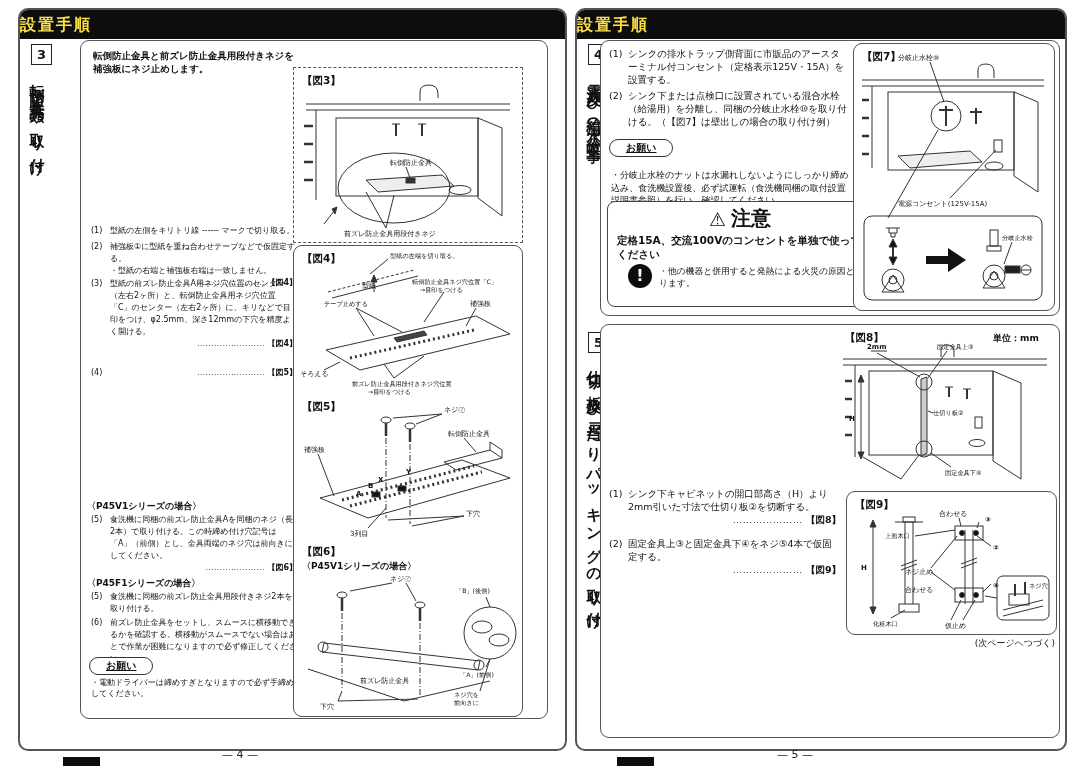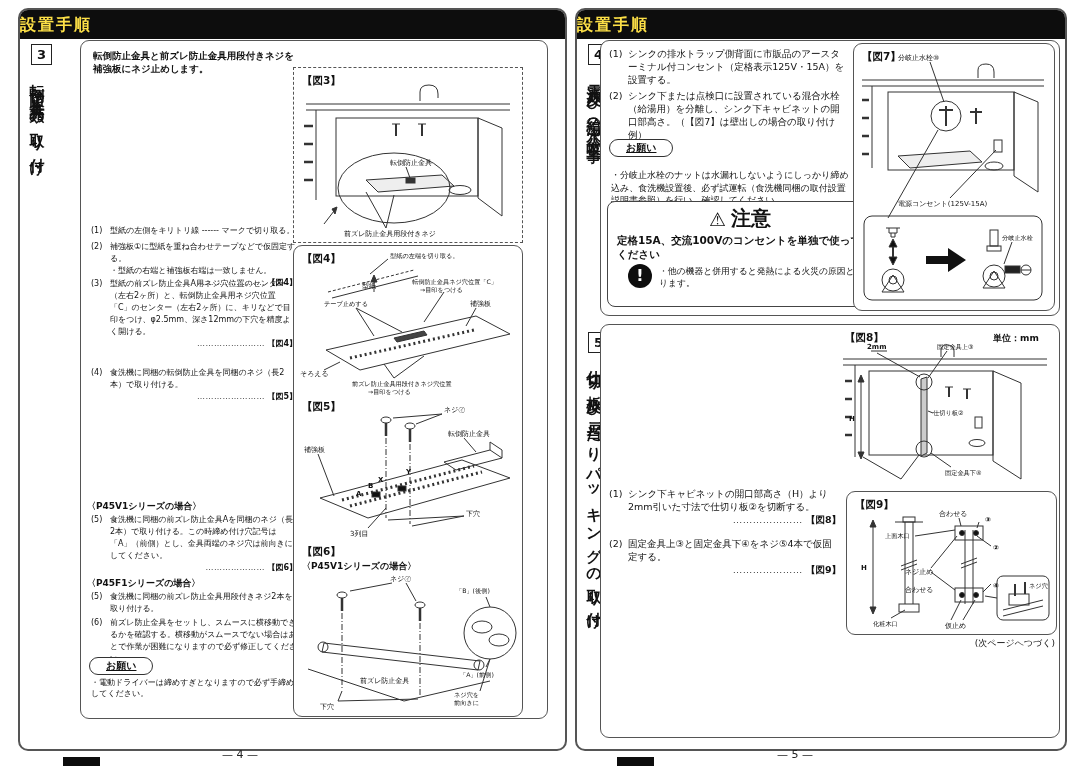--- a/index.html
+++ b/index.html
@@ -80,21 +80,20 @@
       <div class="item" style="left:10px;top:237px;width:206px">
         <span class="inum">(3)</span>
         <span class="itxt">
           <span class="block">型紙の前ズレ防止金具A用ネジ穴位置のセンター（左右2ヶ所）と、転倒防止金具用ネジ穴位置「C」のセンター（左右2ヶ所）に、キリなどで目印をつけ、φ2.5mm、深さ12mmの下穴を精度よく開ける。</span>
           <span class="refline"><span class="leader">……………………</span> <span class="figref">【図4】</span></span>
         </span>
       </div>
       <div class="item" style="left:10px;top:326px;width:206px">
         <span class="inum">(4)</span>
         <span class="itxt">
-          <span class="block">食洗機に同梱の転倒防止金具を同梱のネジ（長2本）で取り付ける。</span>
           <span class="refline"><span class="leader">……………………</span> <span class="figref">【図5】</span></span>
         </span>
       </div>
 
       <div class="series" style="left:6px;top:459px">〈P45V1シリーズの場合〉</div>
       <div class="item" style="left:10px;top:473px;width:206px">
         <span class="inum">(5)</span>
         <span class="itxt">
           <span class="block">食洗機に同梱の前ズレ防止金具Aを同梱のネジ（長2本）で取り付ける。この時締め付け穴記号は「A」（前側）とし、金具両端のネジ穴は前向きにしてください。</span>
           <span class="refline"><span class="leader">…………………</span> <span class="figref">【図6】</span></span>
@@ -262,21 +261,21 @@
     <div class="cbox" style="left:23px;top:30px;width:458px;height:274px">
       <div class="item itemR" style="left:8px;top:6px;width:240px">
         <span class="inum">(1)</span>
         <span class="itxt">
             <span class="block">シンクの排水トラップ側背面に市販品のアースターミナル付コンセント（定格表示125V・15A）を設置する。</span>
           </span>
       </div>
       <div class="item itemR" style="left:8px;top:48px;width:240px">
         <span class="inum">(2)</span>
         <span class="itxt">
-            <span class="block">シンク下または点検口に設置されている混合水栓（給湯用）を分離し、シンク下キャビネットの開口部高さ。（【図7】は壁出しの場合の取り付け例）</span>
+            <span class="block">シンク下または点検口に設置されている混合水栓（給湯用）を分離し、同梱の分岐止水栓⑩を取り付ける。（【図7】は壁出しの場合の取り付け例）</span>
           </span>
       </div>
       <div class="onegai-pill" style="left:8px;top:98px">お願い</div>
       <div class="txt" style="left:10px;top:128px;width:240px;font-size:9px">・分岐止水栓のナットは水漏れしないようにしっかり締め込み、食洗機設置後、必ず試運転（食洗機同梱の取付設置説明書参照）を行い、確認してください。</div>
 
       <div class="cautionbox" style="left:6px;top:160px;width:264px;height:104px">
         <div class="caut-title">
           <span class="warn-tri">⚠</span>
           <span>注意</span>
         </div>

